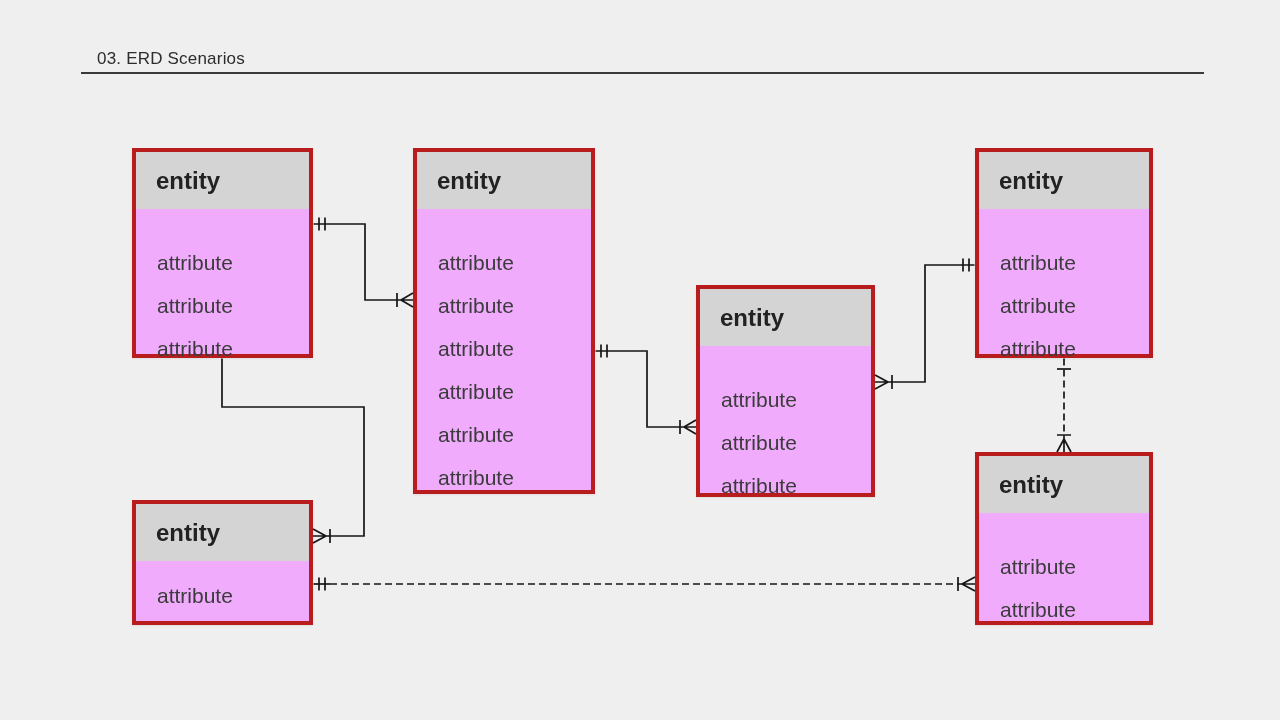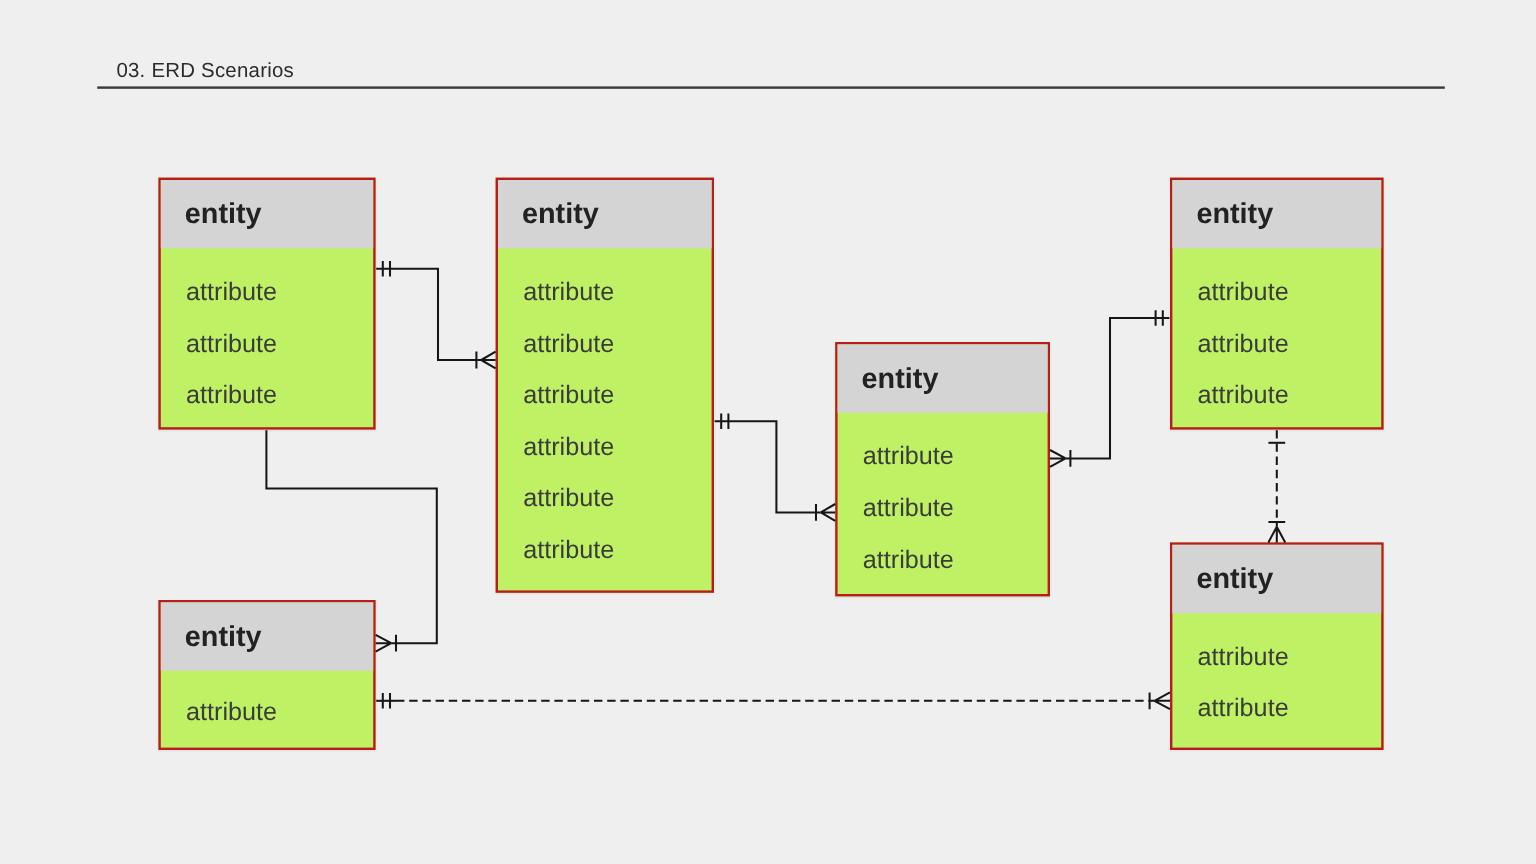--- a/index.html
+++ b/index.html
@@ -25,38 +25,38 @@
   .title-rule {
     position: absolute;
     left: 81px;
     top: 72px;
     width: 1123px;
     height: 2px;
     background: #3a3a3a;
   }
   .entity {
     position: absolute;
-    background: #bef264;
-    border: 2px solid #b91c1c;
+    background: #f0abfc;
+    border: 4px solid #b91c1c;
     box-sizing: border-box;
     box-shadow: 0 1px 2px rgba(0,0,0,0.07);
   }
   .entity-header {
     height: 57px;
     background: #d4d4d4;
     display: flex;
     align-items: center;
     padding-left: 20px;
     font-size: 24px;
     font-weight: 600;
     color: #222222;
     box-sizing: border-box;
   }
   .entity-body {
-    padding: 15px 0 0 21px;
+    padding: 32px 0 0 21px;
     text-align: center;
   }
   .attr-row {
     height: 43px;
     display: flex;
     align-items: center;
     font-size: 21px;
     color: #3b3b3b;
   }
   svg.connectors {

